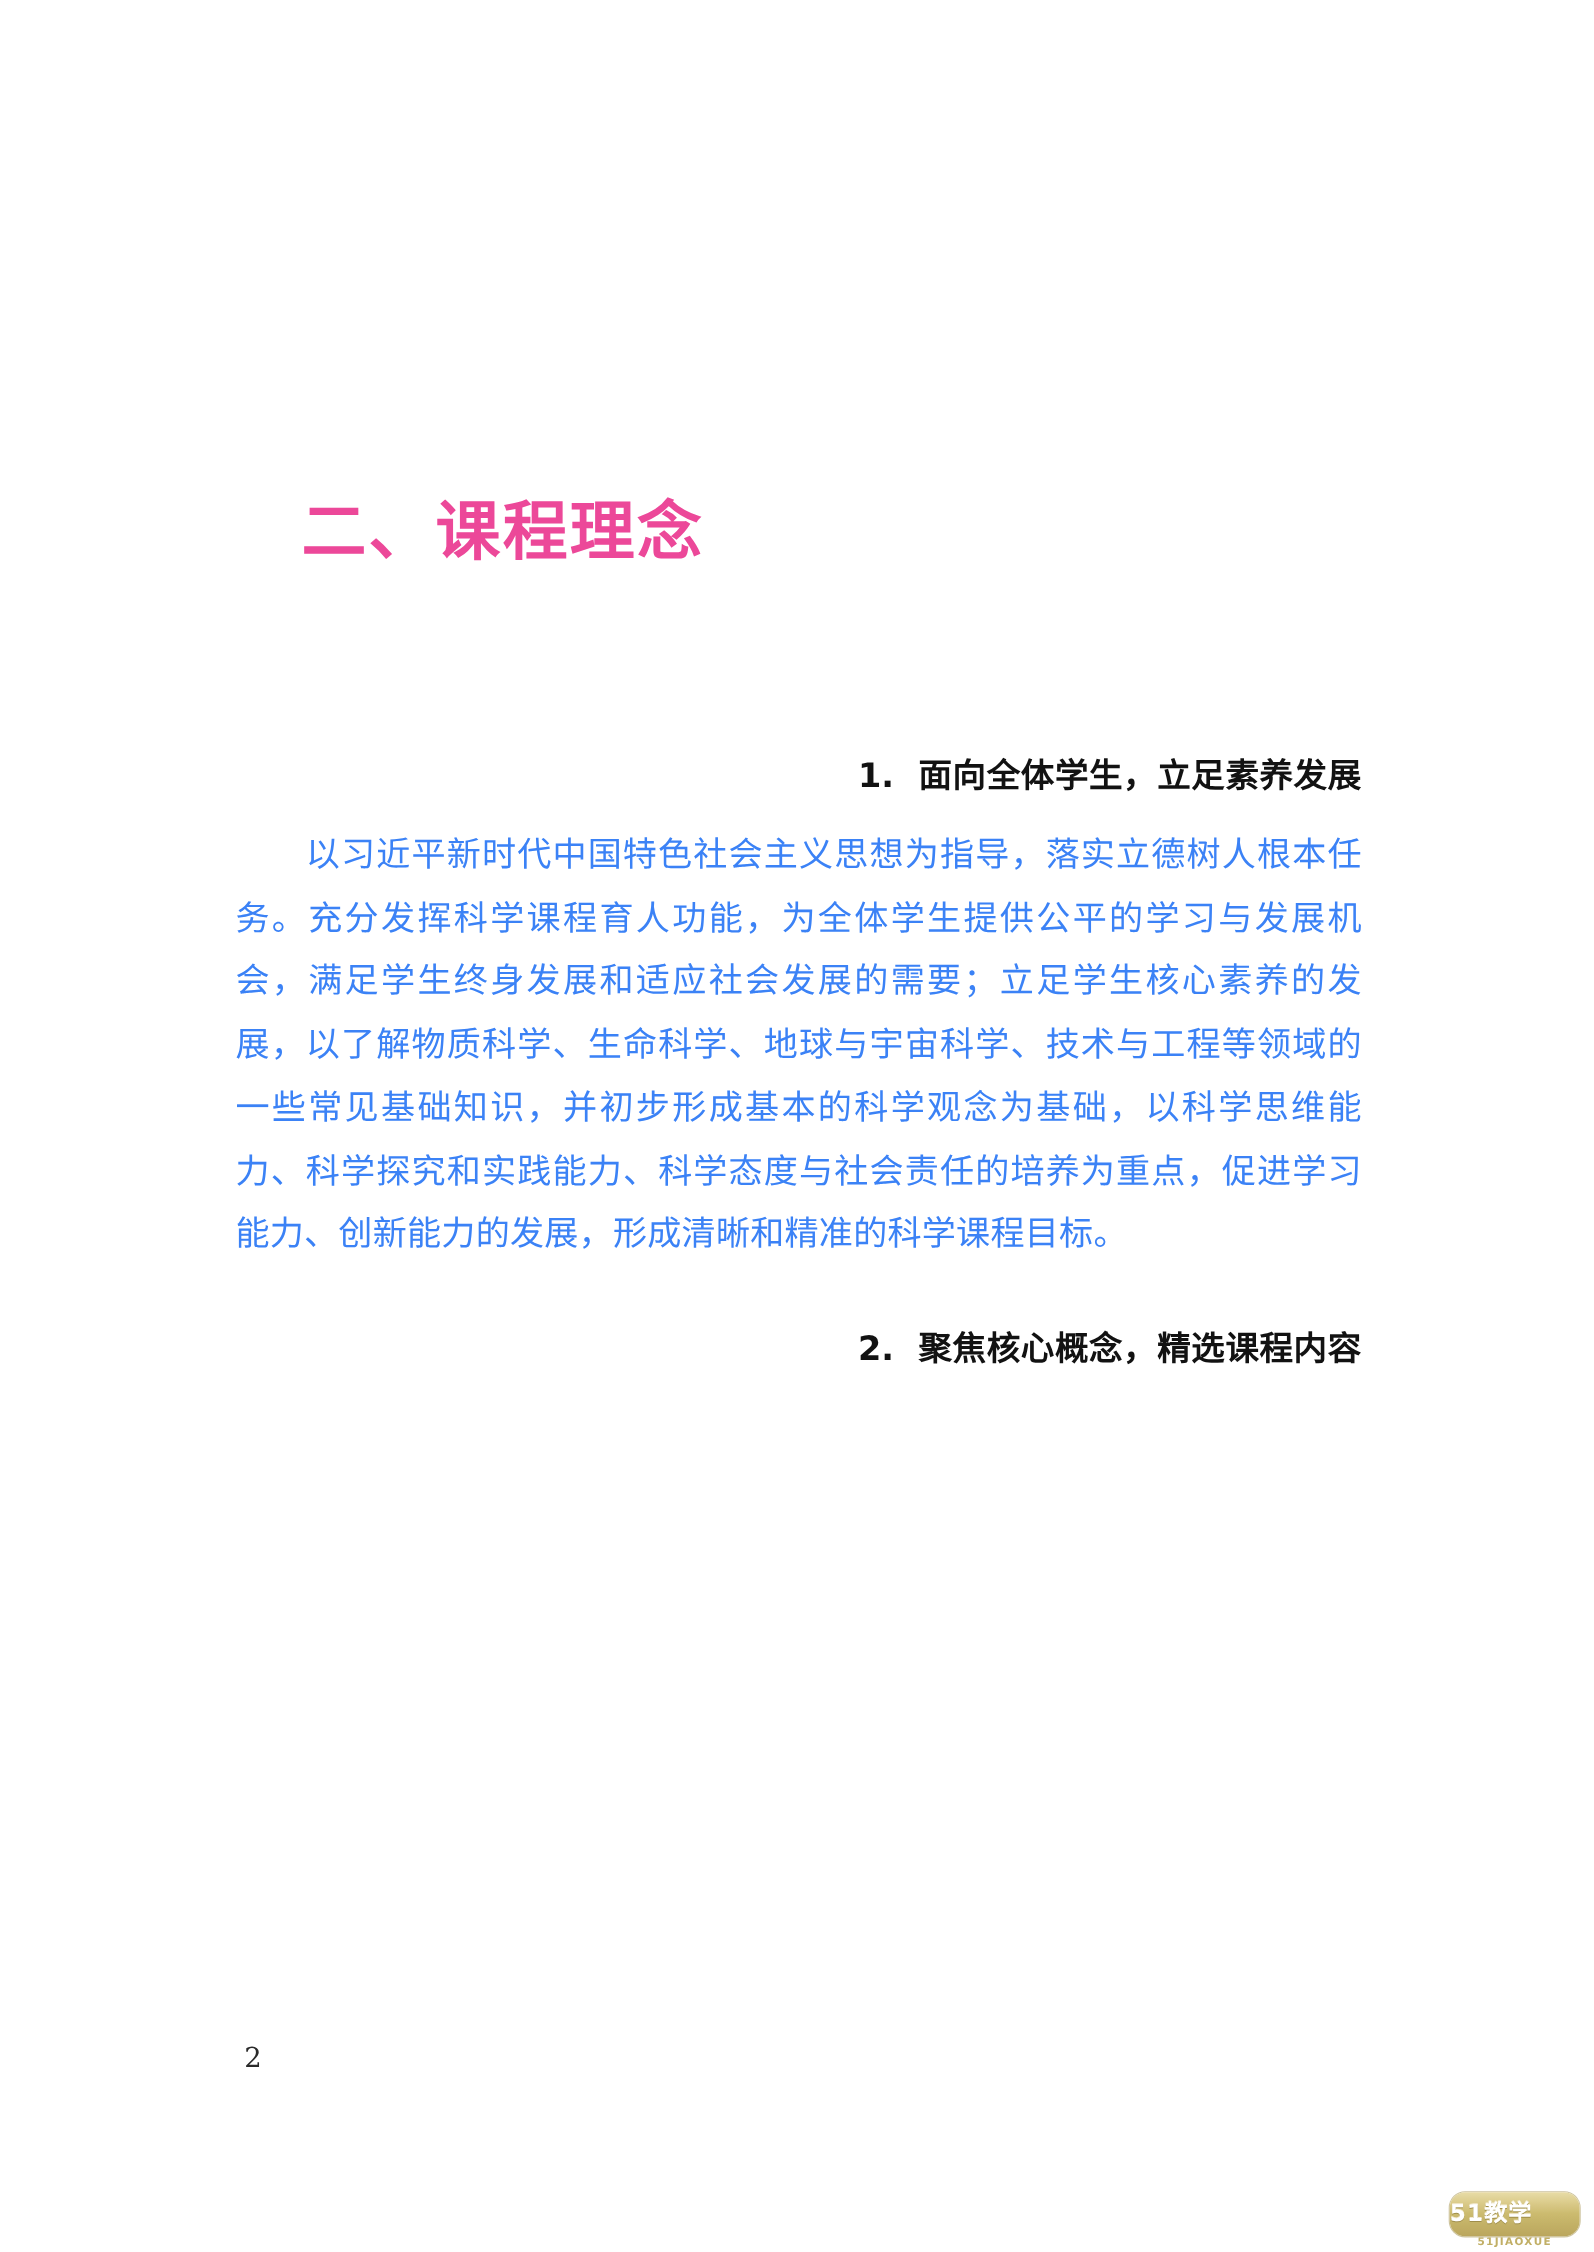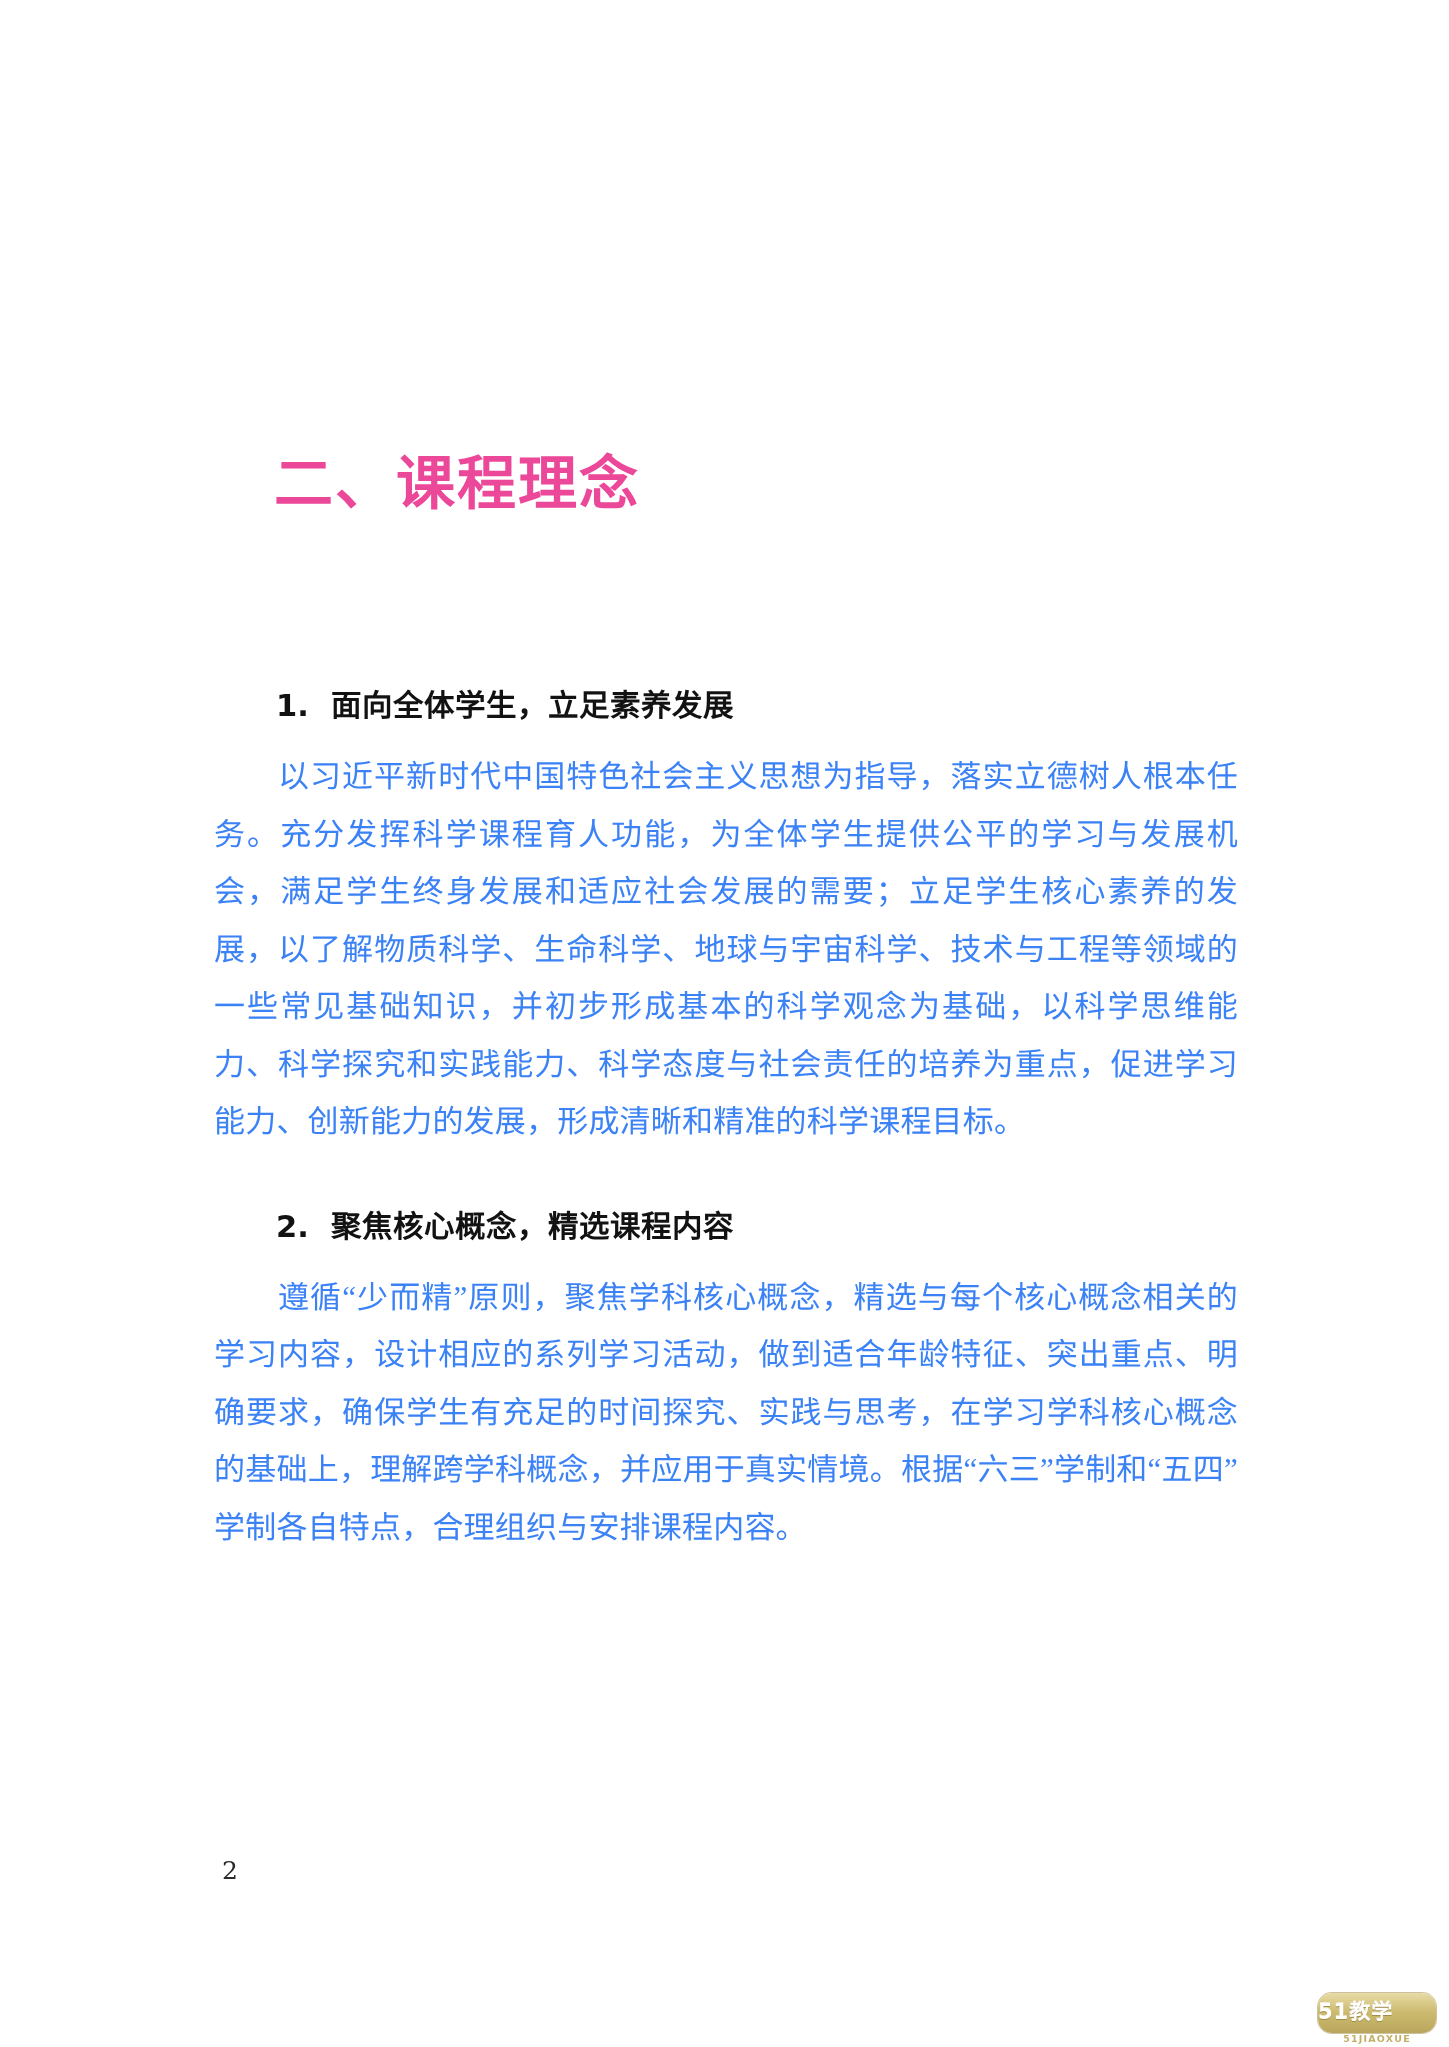--- a/index.html
+++ b/index.html
@@ -44,20 +44,21 @@
   
   .section-heading {
     margin: 0;
     font-family: "DejaVu Sans", "Liberation Sans", sans-serif;
     font-weight: 700;
     font-size: 30.5px;
     line-height: 1.35;
     letter-spacing: 0.5px;
     color: #121212;
     text-indent: 62px;
+    text-align: right;
   }
 
   .section-heading .num {
     font-family: "DejaVu Sans", "Liberation Sans", sans-serif;
     font-weight: 700;
     letter-spacing: 0px;
   }
 
   
   .body-paragraph {
@@ -155,21 +156,20 @@
     <div class="gap-heading-to-para"></div>
 
     <p class="body-paragraph">以习近平新时代中国特色社会主义思想为指导，落实立德树人根本任务。充分发挥科学课程育人功能，为全体学生提供公平的学习与发展机会，满足学生终身发展和适应社会发展的需要；立足学生核心素养的发展，以了解物质科学、生命科学、地球与宇宙科学、技术与工程等领域的一些常见基础知识，并初步形成基本的科学观念为基础，以科学思维能力、科学探究和实践能力、科学态度与社会责任的培养为重点，促进学习能力、创新能力的发展，形成清晰和精准的科学课程目标。</p>
 
     <div class="gap-para-to-heading"></div>
 
     <h2 class="section-heading"><span class="num">2.</span>&nbsp;&nbsp;<span>聚焦核心概念，精选课程内容</span></h2>
 
     <div class="gap-heading-to-para"></div>
 
-    <p class="body-paragraph">遵循“少而精”原则，聚焦学科核心概念，精选与每个核心概念相关的学习内容，设计相应的系列学习活动，做到适合年龄特征、突出重点、明确要求，确保学生有充足的时间探究、实践与思考，在学习学科核心概念的基础上，理解跨学科概念，并应用于真实情境。根据“六三”学制和“五四”学制各自特点，合理组织与安排课程内容。</p>
 
   </div>
 
   <div class="page-number">2</div>
 
   <div class="watermark">
     <div class="watermark-plate">
       <span class="watermark-main">51教学</span>
     </div>
     <span class="watermark-sub">51JIAOXUE</span>

